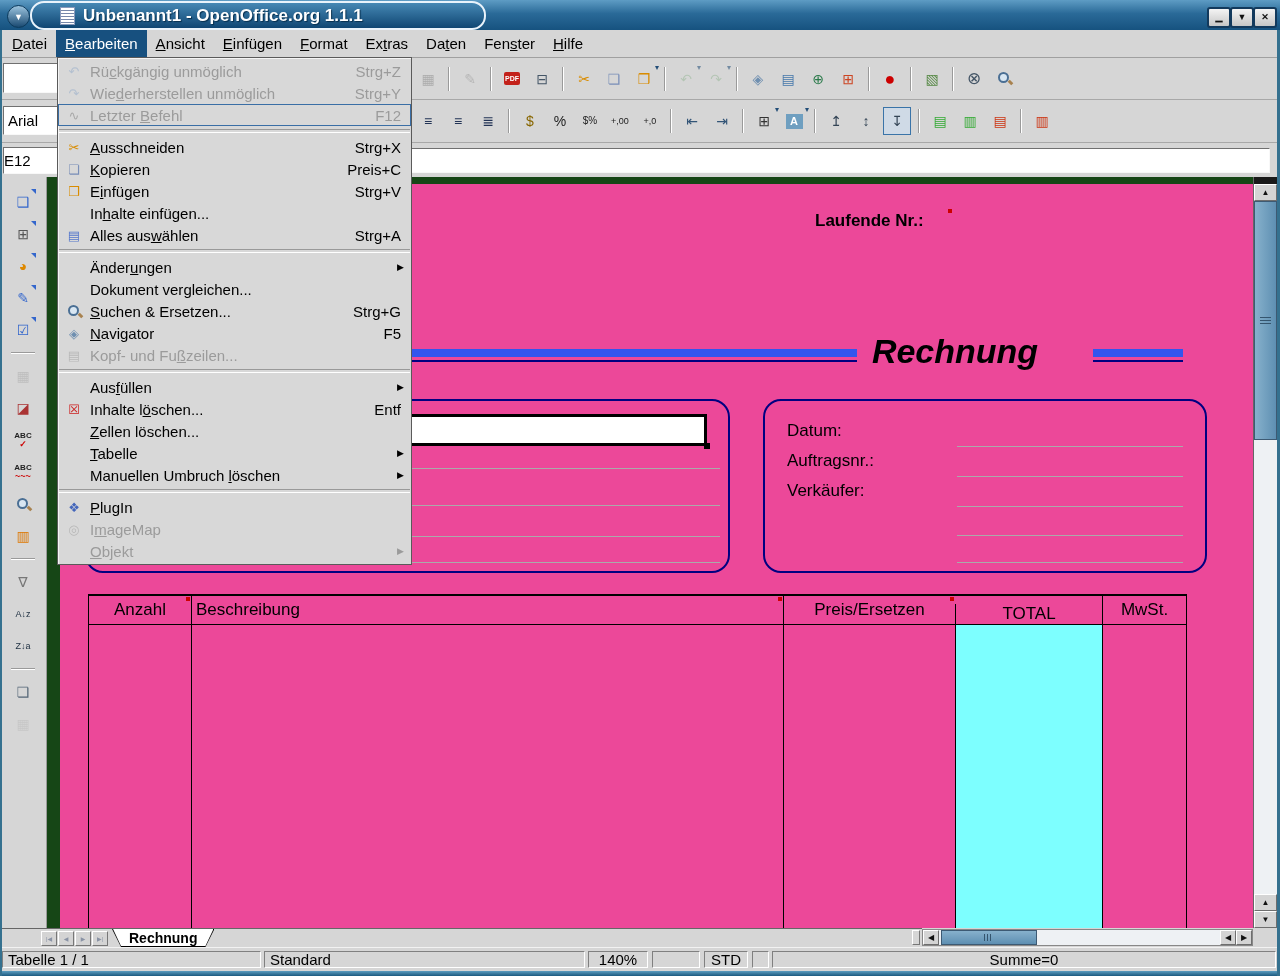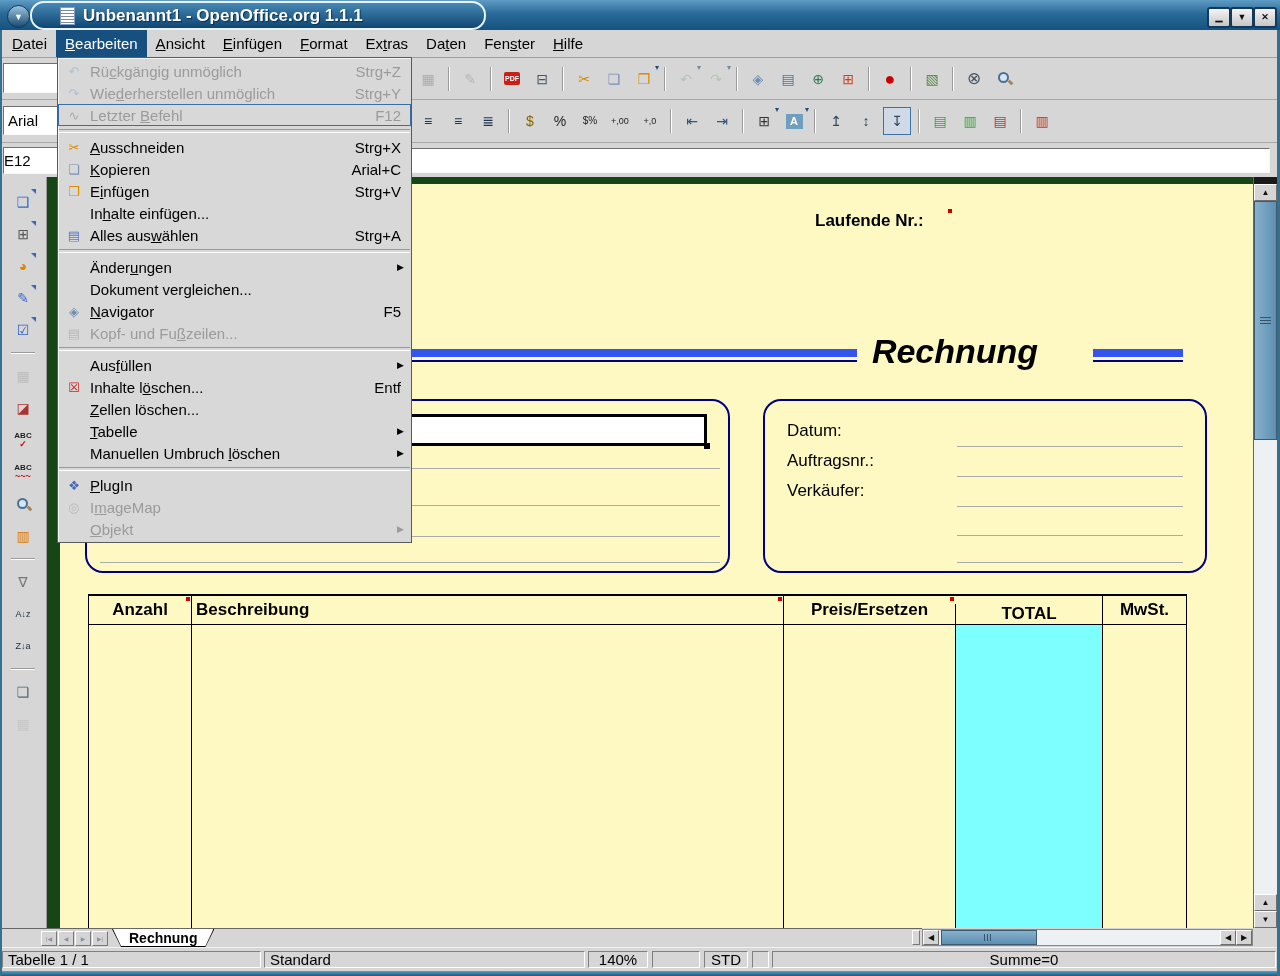--- a/index.html
+++ b/index.html
@@ -63,38 +63,38 @@
   .mag::after{content:"";position:absolute;left:11px;top:10px;width:5px;height:3px;
     background:#a8824f;transform:rotate(45deg)}
   
   #ltb{position:absolute;left:0;top:177px;width:46px;height:751px;background:#d6d6d6;
     border-right:1px solid #9a9a9a;display:flex;flex-direction:column;align-items:center;padding-top:9px}
   #ltb .tbtn{margin:3px 0}
   .vsep{height:1px;width:24px;background:#9a9a9a;border-bottom:1px solid #fff;margin:6px 0;flex:none}
   
   #wa{position:absolute;left:47px;top:177px;width:1207px;height:751px;background:#164616;overflow:hidden}
   #graypad{position:absolute;left:15px;top:13px;right:14px;bottom:0;background:#b4b4b4}
-  #page{position:absolute;left:13px;top:7px;right:0;bottom:0;background:#fef9c3;overflow:hidden}
+  #page{position:absolute;left:13px;top:7px;right:0;bottom:0;background:#ec4899;overflow:hidden}
   .abs{position:absolute}
   .note-dot{position:absolute;width:4px;height:4px;background:#cc0000}
   .serial{font-weight:bold;font-size:17px}
   .doctitle{font-style:italic;font-weight:bold;font-size:34px;text-align:center}
   .rule{position:absolute;height:8px;background:#3355ee}
   .rule::after{content:"";position:absolute;left:0;right:0;top:11px;height:2px;background:#000080}
   .roundbox{position:absolute;border:2px solid #000080;border-radius:18px}
   .selcell{position:absolute;border:3px solid #000;background:#fff}
   .selcell::after{content:"";position:absolute;right:-6px;bottom:-6px;width:6px;height:6px;background:#000}
   .gline{position:absolute;height:1px;background:#aaa}
   .lab17{position:absolute;font-size:17px}
   #itable{position:absolute;left:28px;top:410px;width:1097px;bottom:0;
     border-left:1px solid #000;border-right:1px solid #000}
   #thead{position:absolute;left:0;right:0;top:0;height:28px;border-top:2px solid #000;
     border-bottom:1px solid #000;display:flex}
   #tbody{position:absolute;left:0;right:0;top:31px;bottom:0;display:flex}
-  .hcell{position:relative;font-weight:bold;font-size:17px;display:flex;align-items:center;
+  .hcell{position:relative;font-weight:normal;font-size:17px;display:flex;align-items:center;
     justify-content:center;border-left:1px solid #000;box-sizing:border-box}
   .hcell:first-child{border-left:none}
   .bcell{border-left:1px solid #000;box-sizing:border-box;height:100%}
   .bcell:first-child{border-left:none}
   
   #vs{position:absolute;right:3px;top:177px;width:23px;height:751px;background:#eef1f4;
     border-left:1px solid #666;display:flex;flex-direction:column}
   .sbtn{height:17px;width:100%;background:#d4d4d4;border:1px solid;border-color:#fff #6e6e6e #6e6e6e #fff;
     display:flex;align-items:center;justify-content:center;font-size:8px;color:#111;flex:none;box-sizing:border-box}
   #vsplit{height:7px;background:#1a1a1a;flex:none}
@@ -522,21 +522,21 @@
       </div>
       <div class="msep"></div>
       <div class="mi">
         <span class="ic" style="color: rgb(217, 140, 0);">✂</span>
         <span class="lab"><u>A</u>usschneiden</span>
         <span class="sc">Strg+X</span>
       </div>
       <div class="mi">
         <span class="ic" style="color: rgb(122, 143, 184);">❏</span>
         <span class="lab"><u>K</u>opieren</span>
-        <span class="sc">Arial+C</span>
+        <span class="sc">Preis+C</span>
       </div>
       <div class="mi">
         <span class="ic" style="color: rgb(217, 140, 0);">❒</span>
         <span class="lab">E<u>i</u>nfügen</span>
         <span class="sc">Strg+V</span>
       </div>
       <div class="mi">
         <span class="ic"></span>
         <span class="lab">In<u>h</u>alte einfügen...</span>
       </div>
@@ -549,20 +549,27 @@
       <div class="mi">
         <span class="ic"></span>
         <span class="lab">Änder<u>u</u>ngen</span>
         <span class="arr">▶</span>
       </div>
       <div class="mi">
         <span class="ic"></span>
         <span class="lab">Dokument ver<u>g</u>leichen...</span>
       </div>
       <div class="mi">
+        <span class="ic">
+          <span class="mag"></span>
+        </span>
+        <span class="lab"><u>S</u>uchen &amp; Ersetzen...</span>
+        <span class="sc">Strg+G</span>
+      </div>
+      <div class="mi">
         <span class="ic" style="color: rgb(111, 143, 176);">◈</span>
         <span class="lab"><u>N</u>avigator</span>
         <span class="sc">F5</span>
       </div>
       <div class="mi disabled">
         <span class="ic" style="color: rgb(153, 153, 153);">▤</span>
         <span class="lab">Kopf- und Fu<u>ß</u>zeilen...</span>
       </div>
       <div class="msep"></div>
       <div class="mi">

